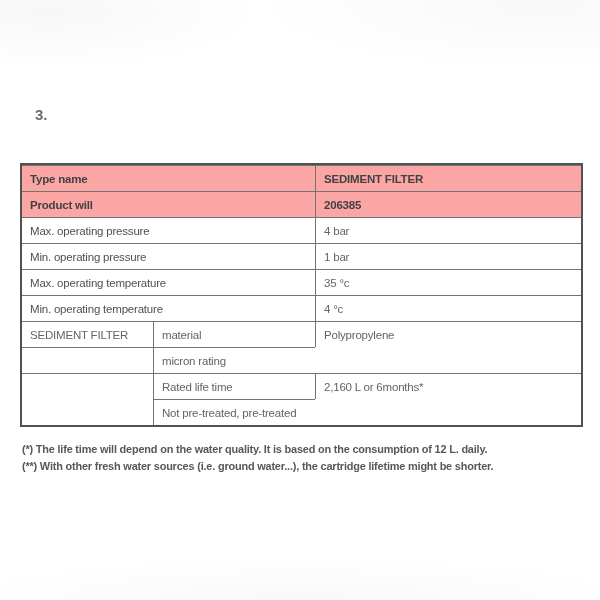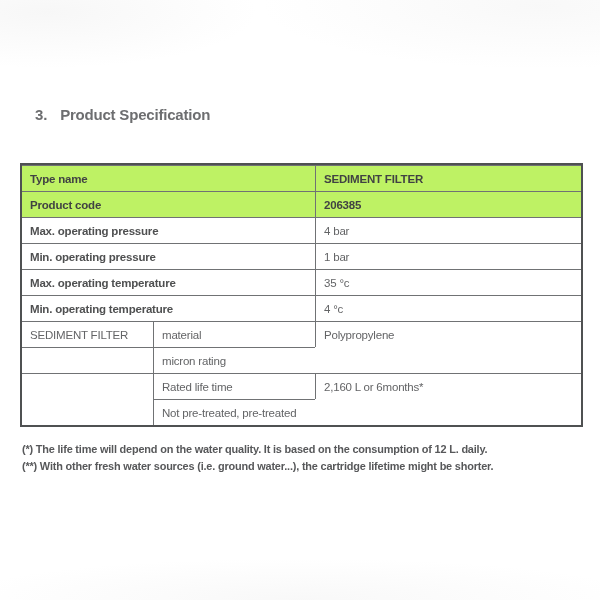--- a/index.html
+++ b/index.html
@@ -41,50 +41,49 @@
     box-sizing:border-box;
     padding:0 0 0 8px;
     display:flex;align-items:center;
     white-space:nowrap;overflow:hidden;
     border-top:1px solid #707274;
   }
   .span2{grid-column:1 / 3;}
   .colB{grid-column:3 / 4;border-left:1px solid #707274;}
   .colA2{grid-column:2 / 3;border-left:1px solid #707274;}
   .colA1{grid-column:1 / 2;}
-  .hdr-bg{background:#bef264;}
+  .hdr-bg{background:#fca5a5;}
   .bold{font-weight:700;color:#414243;}
-  .semibold{font-weight:700;color:#4f5051;}
+  .semibold{font-weight:400;color:#4f5051;}
   .normal{font-weight:400;color:#636466;padding-left:8px;}
 
   
   .footnotes{
     position:absolute;left:22px;top:441px;
     color:#57585a;font-size:11.5px;font-weight:700;
     letter-spacing:-0.2px;line-height:17px;
     transform:scaleX(.95);transform-origin:left top;
     white-space:nowrap;
   }
 </style>
 </head>
 <body>
 
 <div class="page">
 
   <div class="heading">
     <span>3.</span>
-    <span>Product Specification</span>
   </div>
 
   <div class="spec-table">
 
     <div class="cell span2 hdr-bg bold row1">Type name</div>
     <div class="cell colB hdr-bg bold row1">SEDIMENT FILTER</div>
 
-    <div class="cell span2 hdr-bg bold">Product code</div>
+    <div class="cell span2 hdr-bg bold">Product will</div>
     <div class="cell colB hdr-bg bold">206385</div>
 
     <div class="cell span2 semibold">Max. operating pressure</div>
     <div class="cell colB normal">4 bar</div>
 
     <div class="cell span2 semibold">Min. operating pressure</div>
     <div class="cell colB normal">1 bar</div>
 
     <div class="cell span2 semibold">Max. operating temperature</div>
     <div class="cell colB normal">35 °c</div>

